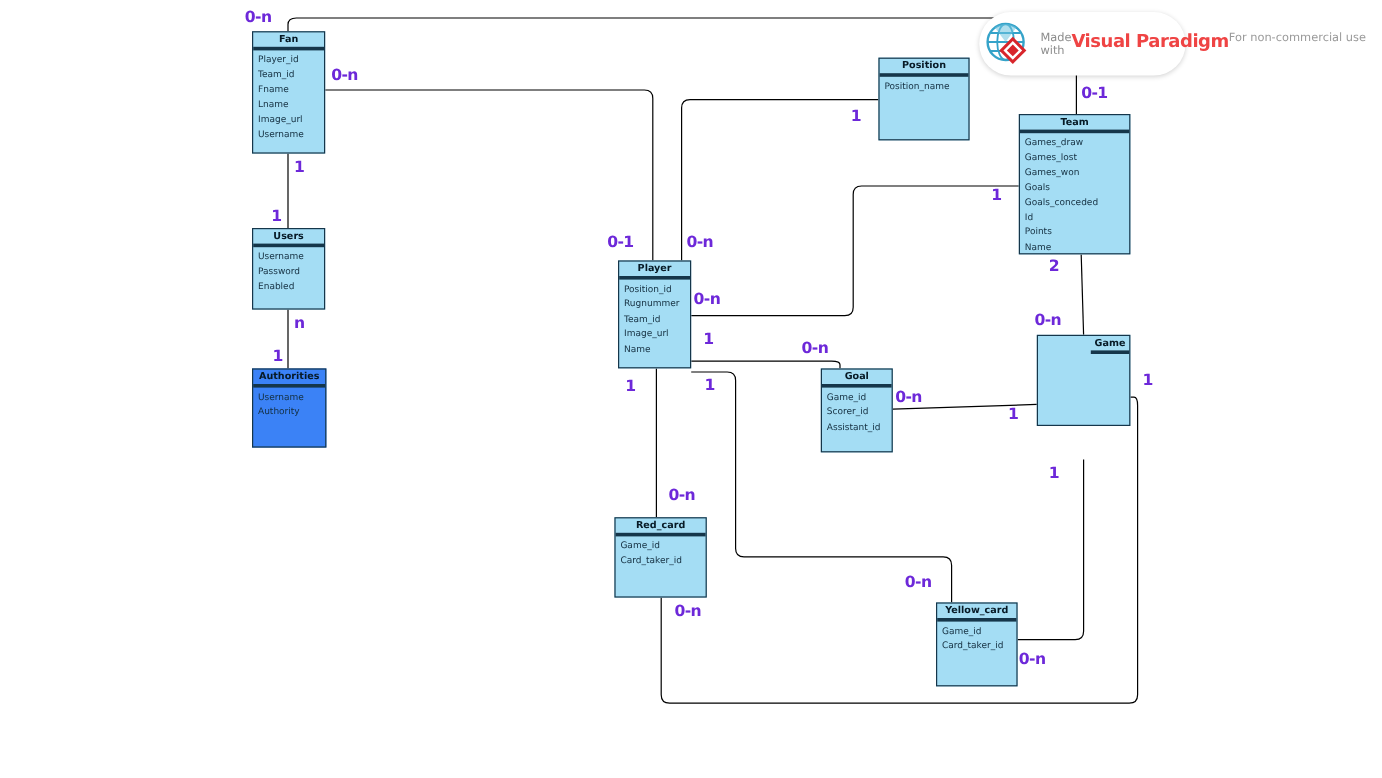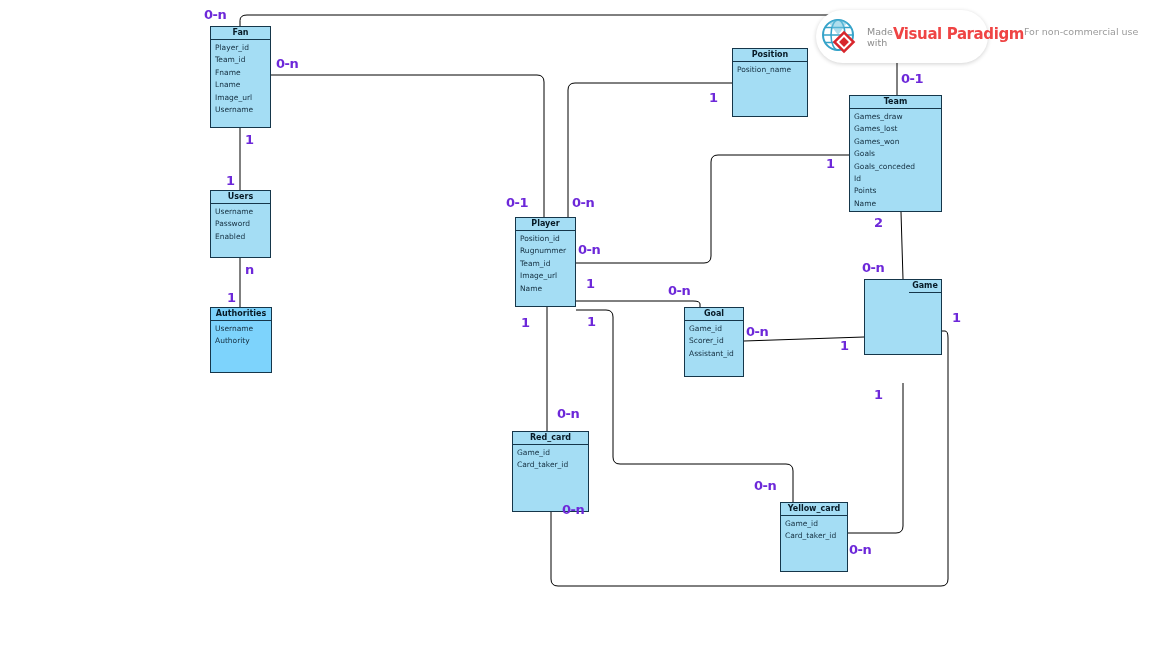--- a/index.html
+++ b/index.html
@@ -7,21 +7,21 @@
     position:relative;width:1152px;height:648px;background:#ffffff;overflow:hidden;
     font-family:"DejaVu Sans","Liberation Sans",sans-serif;
   }
   #connector-layer{position:absolute;left:0;top:0;width:1152px;height:648px;}
   .entity{
     position:absolute;background:#a4ddf4;border:1px solid #15364a;
     box-sizing:border-box;color:#10293a;
   }
   .entity-header{
     height:12px;line-height:12px;text-align:center;font-weight:bold;font-size:8px;
-    border-bottom:1px solid #404040;color:#071a26;white-space:nowrap;overflow:hidden;
+    border-bottom:3px solid #404040;color:#071a26;white-space:nowrap;overflow:hidden;
   }
   .entity-rows{padding-top:2px;}
   .entity-row{
     height:12.4px;line-height:12.4px;font-size:7.5px;padding-left:4px;
     white-space:nowrap;color:#142f40;
   }
   .mult{
     position:absolute;font-weight:bold;font-size:13px;line-height:14px;color:#6d28d9;
     white-space:nowrap;letter-spacing:-0.5px;
   }
@@ -70,21 +70,21 @@
         </div>
       </div>
       <div class="entity" style="left: 210px; top: 190px; width: 61px; height: 68px; background: rgb(164, 221, 244); border-color: rgb(21, 54, 74);">
         <div class="entity-header" style="border-bottom-color: rgb(21, 54, 74);">Users</div>
         <div class="entity-rows">
           <div class="entity-row">Username</div>
           <div class="entity-row">Password</div>
           <div class="entity-row">Enabled</div>
         </div>
       </div>
-      <div class="entity" style="left: 210px; top: 307px; width: 62px; height: 66px; background: #7dd3fc; border-color: rgb(21, 54, 74);">
+      <div class="entity" style="left: 210px; top: 307px; width: 62px; height: 66px; background: #3b82f6; border-color: rgb(21, 54, 74);">
         <div class="entity-header" style="border-bottom-color: rgb(21, 54, 74);">Authorities</div>
         <div class="entity-rows">
           <div class="entity-row">Username</div>
           <div class="entity-row">Authority</div>
         </div>
       </div>
       <div class="entity" style="left: 732px; top: 48px; width: 76px; height: 69px; background: rgb(164, 221, 244); border-color: rgb(21, 54, 74);">
         <div class="entity-header" style="border-bottom-color: rgb(21, 54, 74);">Position</div>
         <div class="entity-rows">
           <div class="entity-row">Position_name</div>
@@ -117,21 +117,21 @@
         <div class="entity-header" style="border-bottom-color: rgb(21, 54, 74);">Game</div>
       </div>
       <div class="entity" style="left: 684px; top: 307px; width: 60px; height: 70px; background: rgb(164, 221, 244); border-color: rgb(21, 54, 74);">
         <div class="entity-header" style="border-bottom-color: rgb(21, 54, 74);">Goal</div>
         <div class="entity-rows">
           <div class="entity-row">Game_id</div>
           <div class="entity-row">Scorer_id</div>
           <div class="entity-row">Assistant_id</div>
         </div>
       </div>
-      <div class="entity" style="left: 512px; top: 431px; width: 77px; height: 81px; background: rgb(164, 221, 244); border-color: rgb(21, 54, 74);">
+      <div class="entity" style="left: 512px; top: 431px; width: 77px; height: 67px; background: rgb(164, 221, 244); border-color: rgb(21, 54, 74);">
         <div class="entity-header" style="border-bottom-color: rgb(21, 54, 74);">Red_card</div>
         <div class="entity-rows">
           <div class="entity-row">Game_id</div>
           <div class="entity-row">Card_taker_id</div>
         </div>
       </div>
       <div class="entity" style="left: 780px; top: 502px; width: 68px; height: 70px; background: rgb(164, 221, 244); border-color: rgb(21, 54, 74);">
         <div class="entity-header" style="border-bottom-color: rgb(21, 54, 74);">Yellow_card</div>
         <div class="entity-rows">
           <div class="entity-row">Game_id</div>

